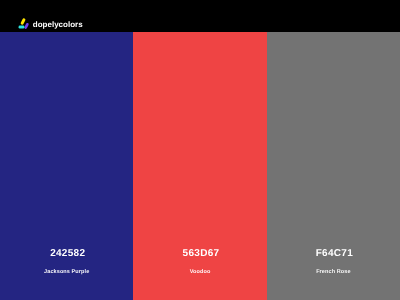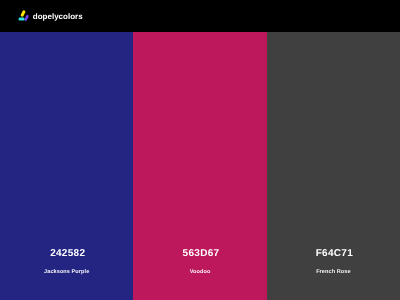--- a/index.html
+++ b/index.html
@@ -2,21 +2,21 @@
 <html><head>
 <meta charset="utf-8">
 <title>dopelycolors</title>
 <style>
   html,body{margin:0;padding:0;}
   body{width:400px;height:300px;overflow:hidden;background:#000;
        font-family:"Liberation Sans",sans-serif;-webkit-font-smoothing:antialiased;text-rendering:geometricPrecision;}
   #app{position:relative;width:400px;height:300px;background:#000;}
   
   .header{position:absolute;left:0;top:0;width:400px;height:32px;background:#000;}
-  .brand{position:absolute;left:0;top:0;width:400px;height:32px;}
+  .brand{position:absolute;left:0;top:8px;width:400px;height:32px;}
   .logo{position:absolute;left:17px;top:9px;width:12px;height:12px;display:block;overflow:visible;}
   .brandname{position:absolute;left:32.8px;top:13.2px;font-size:8px;font-weight:700;color:#fff;letter-spacing:0;line-height:8px;}
   
   .palette{position:absolute;left:0;top:32px;width:400px;height:268px;display:flex;}
   .swatch{flex:1 1 0;position:relative;height:100%;}
   .labels{position:absolute;left:0;right:0;bottom:0;height:62px;
           display:flex;flex-direction:column;align-items:center;}
   .hex{font-size:10px;font-weight:700;color:#fff;letter-spacing:.3px;line-height:1;
        margin-top:11px;padding-left:2.1px;}
   .cname{font-size:5.5px;font-weight:700;color:#fff;letter-spacing:.1px;line-height:1;
@@ -42,26 +42,26 @@
       <span class="brandname">dopelycolors</span>
     </div>
   </div>
   <div class="palette">
     <div class="swatch" style="background: rgb(36, 37, 130);">
       <div class="labels">
         <div class="hex">242582</div>
         <div class="cname">Jacksons Purple</div>
       </div>
     </div>
-    <div class="swatch" style="background: #be185d;">
+    <div class="swatch" style="background: #ef4444;">
       <div class="labels">
         <div class="hex">563D67</div>
         <div class="cname">Voodoo</div>
       </div>
     </div>
-    <div class="swatch" style="background: #404040;">
+    <div class="swatch" style="background: #737373;">
       <div class="labels">
         <div class="hex">F64C71</div>
         <div class="cname">French Rose</div>
       </div>
     </div>
   </div>
 </div>
 
 </body></html>

